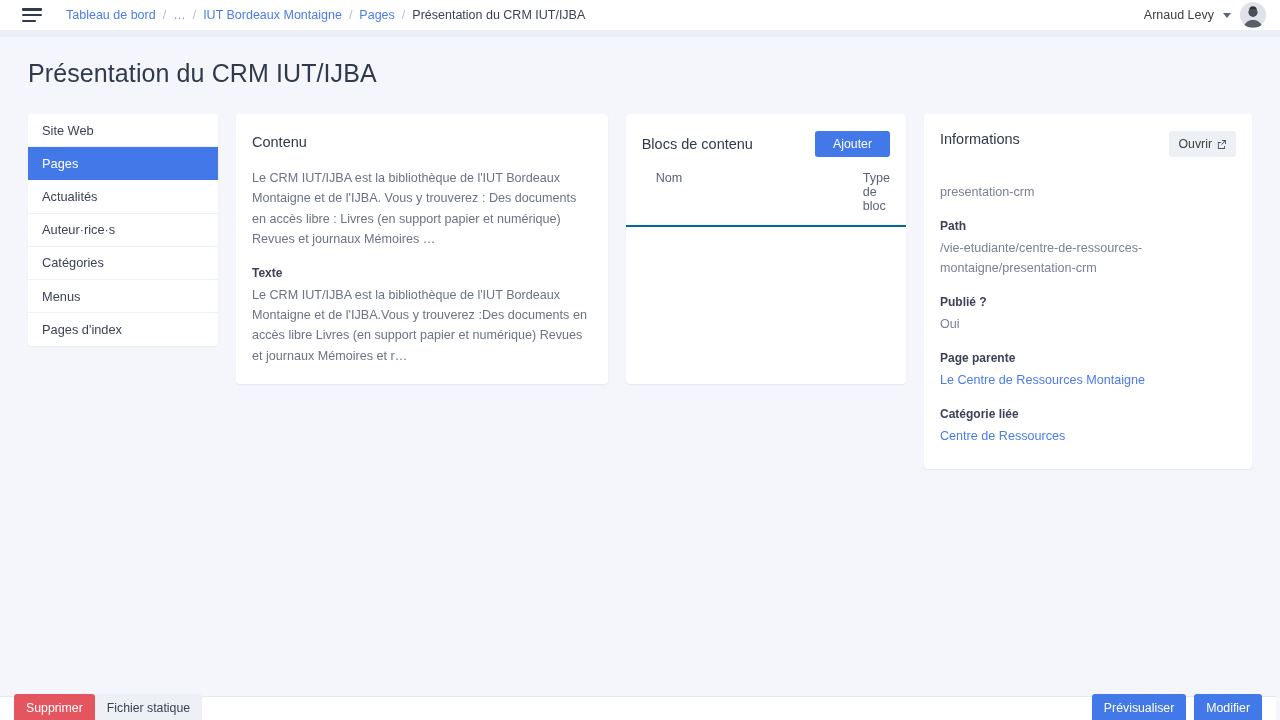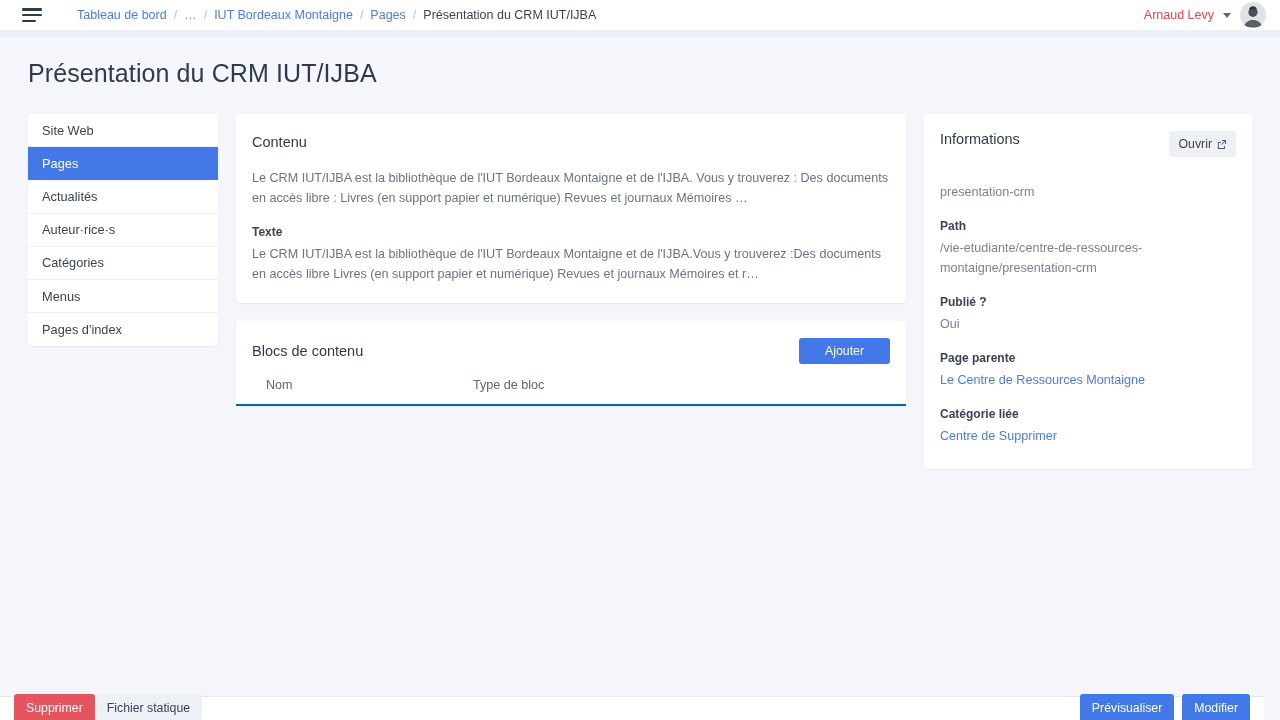--- a/index.html
+++ b/index.html
@@ -27,32 +27,32 @@
     width:20px;height:14px;
     display:flex;flex-direction:column;justify-content:space-between;
     cursor:pointer;flex:0 0 auto;
   }
   .hamburger span{display:block;height:2.5px;background:#2f3a4c;border-radius:1px;}
   .hamburger span:nth-child(1){width:20px;}
   .hamburger span:nth-child(2){width:20px;}
   .hamburger span:nth-child(3){width:14px;}
 
   .breadcrumb{
-    display:flex;align-items:center;margin-left:35px;
+    display:flex;align-items:center;margin-left:24px;
     font-size:12.5px;white-space:nowrap;
   }
   .bc-link{color:#4b7bec;text-decoration:none;cursor:pointer;}
   .bc-dots{color:#8a93a5;}
   .bc-current{color:#3c4257;}
   .bc-sep{color:#b9c0cc;margin:0 7px;}
 
   .userbox{
     margin-left:auto;display:flex;align-items:center;gap:9px;cursor:pointer;
   }
-  .username{font-size:12.5px;color:#ef4444;}
+  .username{font-size:12.5px;color:#404040;}
   .caret{
     width:0;height:0;border-left:4px solid transparent;border-right:4px solid transparent;
     border-top:5px solid #5b6478;margin-top:1px;
   }
   .avatar{
     width:26px;height:26px;border-radius:50%;overflow:hidden;flex:0 0 auto;
     background:#e8eaee;position:relative;
   }
   .avatar svg{display:block;width:26px;height:26px;}
 
@@ -90,21 +90,21 @@
     font-size:12.8px;
     color:#3c4257;
     border-bottom:1px solid #edf0f5;
     cursor:pointer;
     background:#fff;
   }
   .side-item:last-child{border-bottom:none;}
   .side-item.active{background:#4278e8;color:#fff;border-bottom-color:#4278e8;}
 
   
-  .center{flex:1 1 auto;min-width:0;display:flex;flex-direction:column;gap:18px;}
+  .center{flex:1 1 auto;min-width:0;display:flex;gap:18px;}
 
   .card{
     background:#fff;
     border-radius:4px;
     box-shadow:0 1px 2px rgba(40,50,80,.07);
   }
   .card-head{
     display:flex;align-items:center;justify-content:space-between;
     padding:17px 16px 0 16px;
     min-height:38px;
@@ -116,21 +116,21 @@
     font-size:12px;font-weight:700;color:#3c4257;margin-bottom:5px;
   }
   .field-text{
     font-size:12.6px;color:#6b7386;line-height:1.62;margin-bottom:16px;
   }
   .field-text:last-child{margin-bottom:0;}
 
   .btn{
     border:none;border-radius:3px;cursor:pointer;
     font-family:inherit;font-size:12.3px;
-    padding:7px 26px;line-height:1;
+    padding:7px 18px;line-height:1;
   }
   .btn-blue{background:#4278e8;color:#fff;}
   .btn-red{background:#e4555f;color:#fff;}
   .btn-gray{background:#edf0f5;color:#3c4257;}
 
   .table{width:100%;}
   .table-head{
     display:flex;
     padding:14px 16px 12px 30px;
     border-bottom:2px solid #0369a1;
@@ -156,21 +156,21 @@
   .ext-icon svg{display:block;}
 
   .info-row{margin-bottom:16px;}
   .info-row:last-child{margin-bottom:0;}
   .info-label{font-size:12px;font-weight:700;color:#3c4257;margin-bottom:6px;}
   .info-value{font-size:12.6px;color:#7a8196;line-height:1.58;}
   .info-link{font-size:12.6px;color:#4b7bec;text-decoration:none;cursor:pointer;line-height:1.58;}
 
   
   .bottombar{
-    position:absolute;left:0;right:16px;bottom:0;
+    position:absolute;left:0;right:4px;bottom:0;
     height:24px;
     background:#fff;
     border-top:1px solid #e4e8ef;
     display:flex;align-items:center;
     padding:0 14px;
   }
   .bottom-left{display:flex;align-items:center;gap:0;}
   .bottom-right{margin-left:auto;display:flex;align-items:center;gap:8px;}
   .bottombar .btn{padding:8px 12px;border-radius:3px;font-size:12.3px;}
 </style>
@@ -296,21 +296,21 @@
         <div class="info-value">Oui</div>
       </div>
 
       <div class="info-row">
         <div class="info-label">Page parente</div>
         <a class="info-link">Le Centre de Ressources Montaigne</a>
       </div>
 
       <div class="info-row">
         <div class="info-label">Catégorie liée</div>
-        <a class="info-link">Centre de Supprimer</a>
+        <a class="info-link">Centre de Ressources</a>
       </div>
     </div>
   </aside>
 </div>
 
 <div class="bottombar">
   <div class="bottom-left">
     <button class="btn btn-red">Supprimer</button>
     <button class="btn btn-gray">Fichier statique</button>
   </div>

